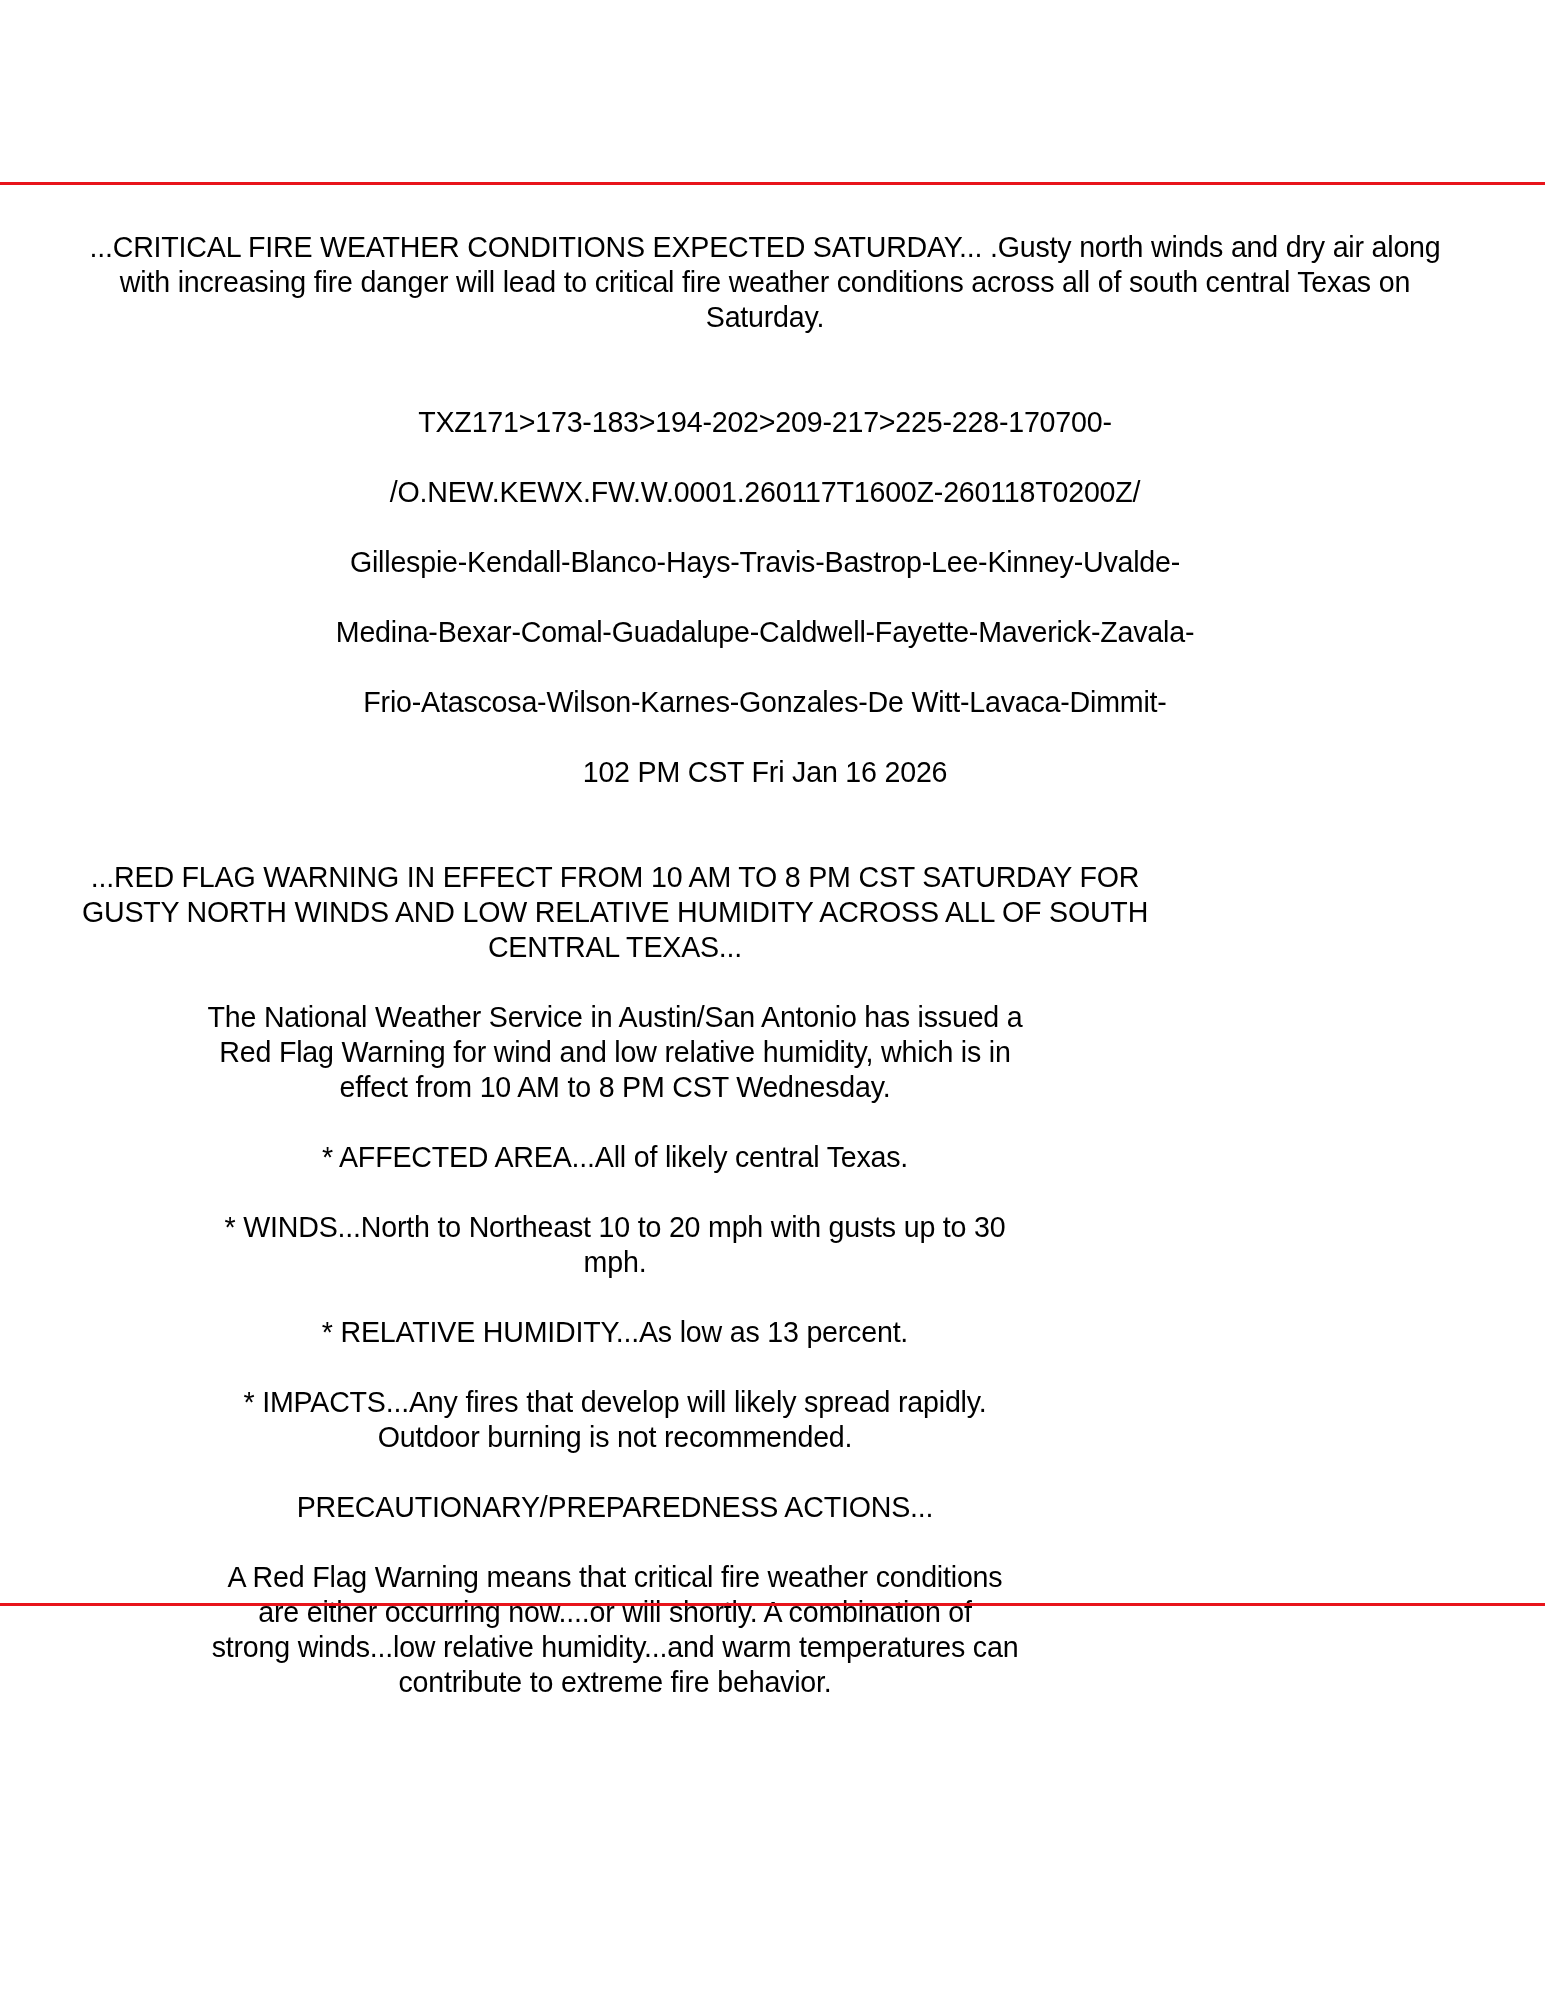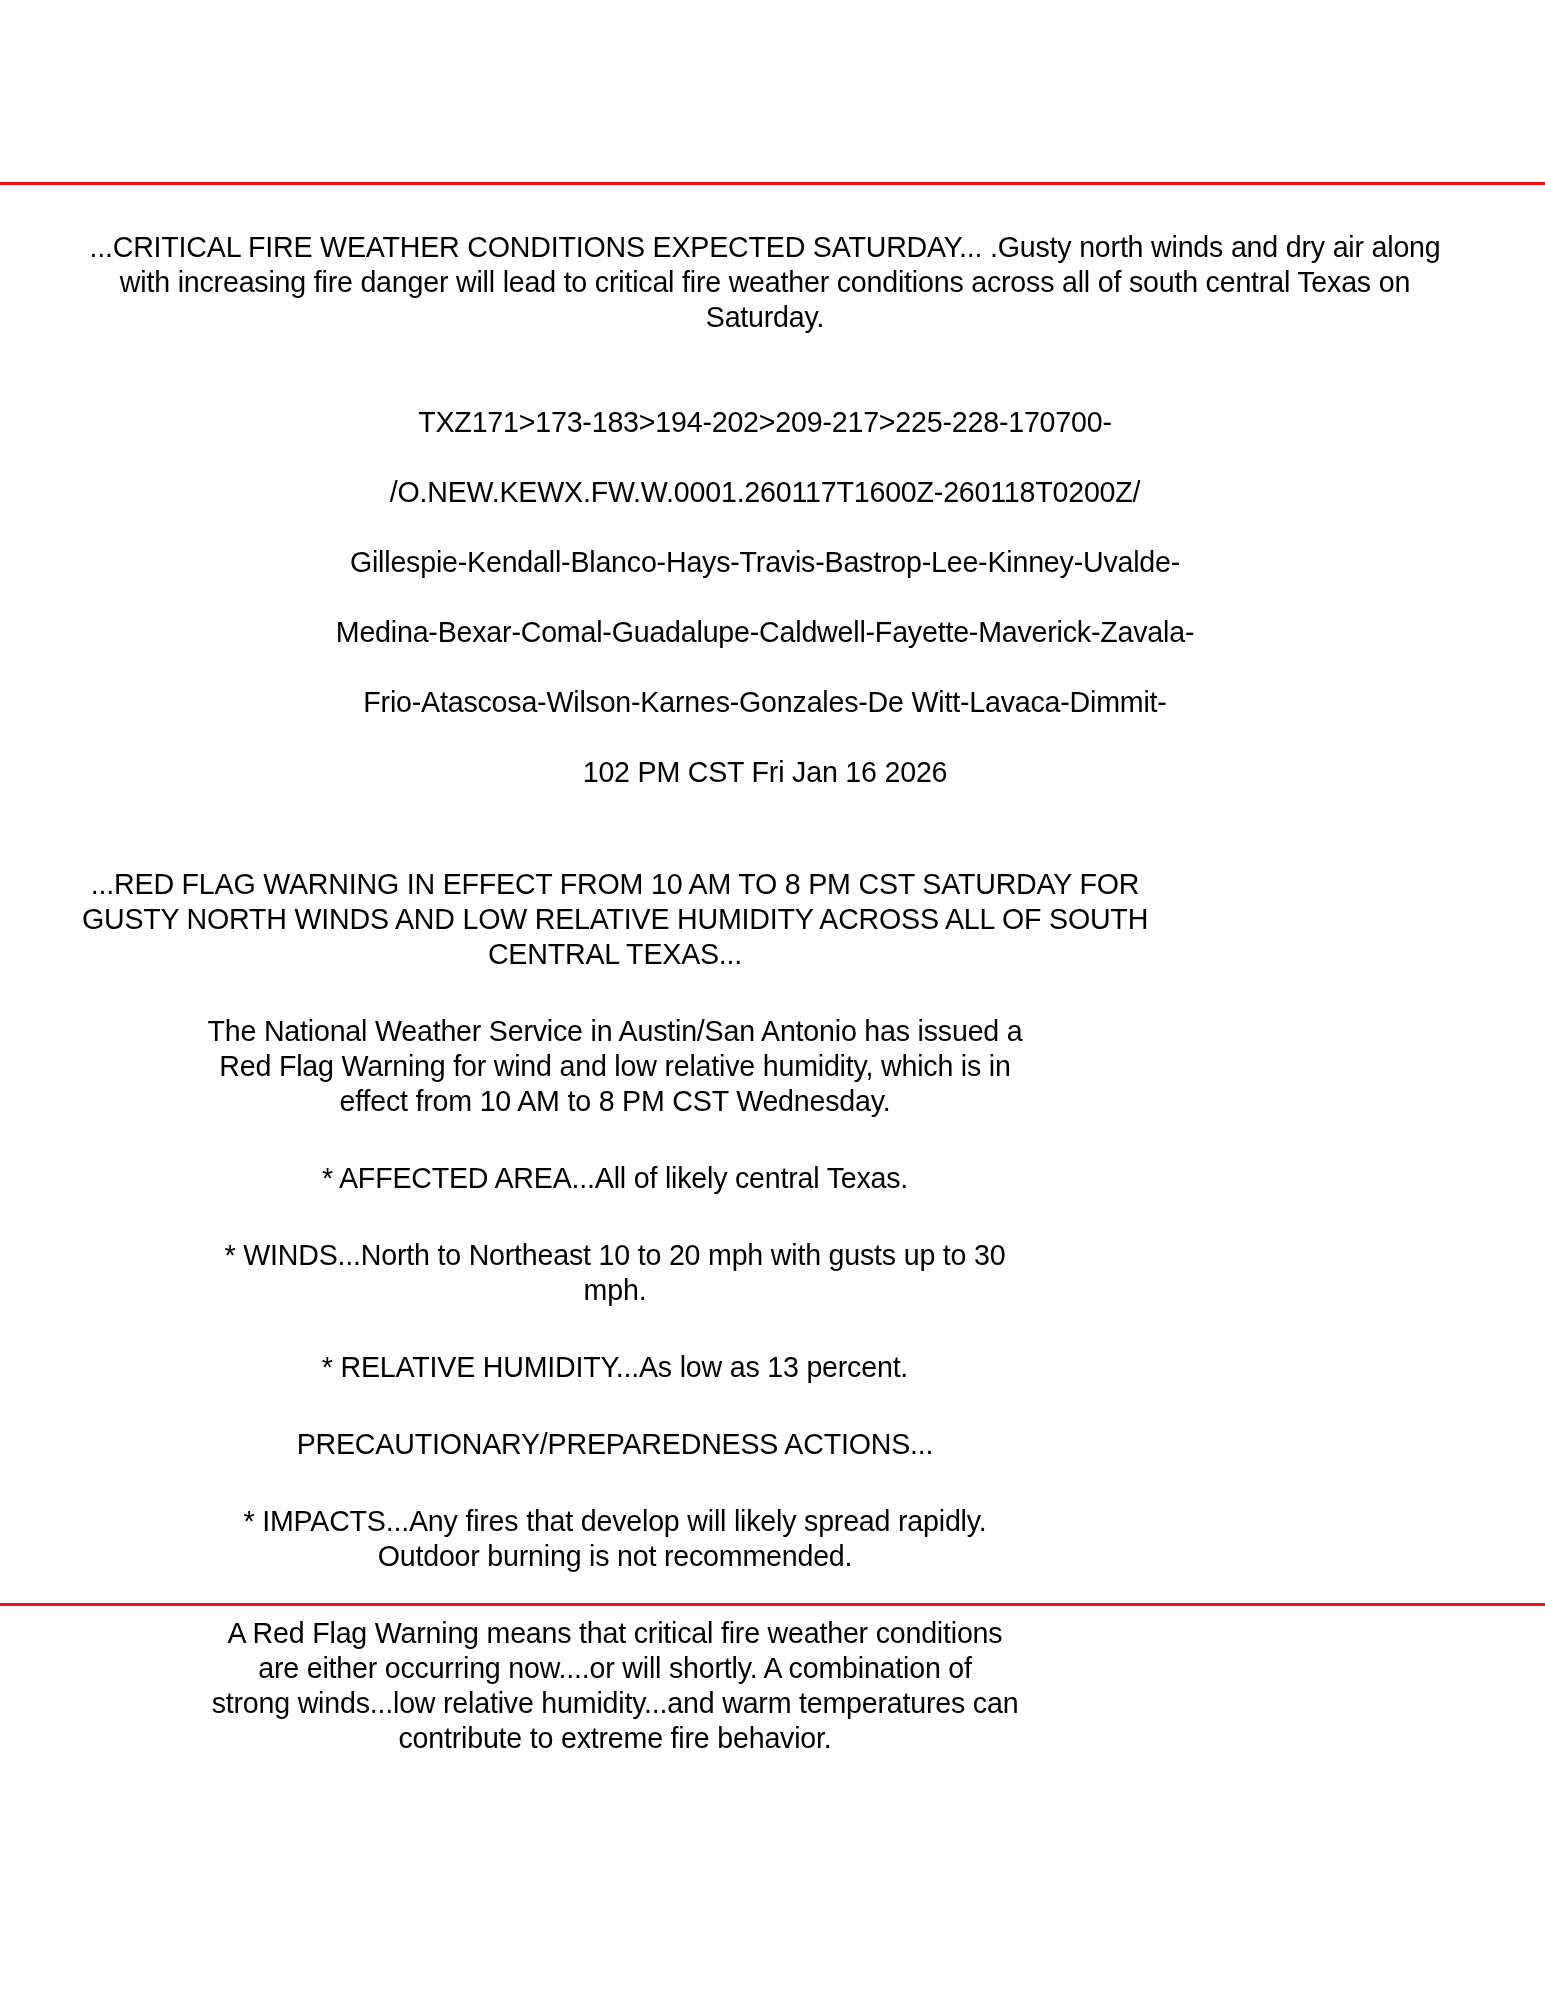--- a/index.html
+++ b/index.html
@@ -32,21 +32,21 @@
       font-size: 28.6px;
       line-height: 35px;
       letter-spacing: -0.2px;
       text-align: center;
     }
     .para {
       margin: 0 0 35px 0;
       white-space: pre-line;
     }
     .para.headline { width: 1500px; }
-    .para.narrow { width: 1200px; margin-top: 42px; }
+    .para.narrow { width: 1200px; }
   </style>
 </head>
 <body>
 
 <div class="rule top"></div>
 
 <div class="content">
   <p class="para headline">...CRITICAL FIRE WEATHER CONDITIONS EXPECTED SATURDAY... .Gusty north winds and dry air along
 with increasing fire danger will lead to critical fire weather conditions across all of south central Texas on
 Saturday.</p>
@@ -65,24 +65,24 @@
 CENTRAL TEXAS...</p>
 
   <p class="para narrow">The National Weather Service in Austin/San Antonio has issued a
 Red Flag Warning for wind and low relative humidity, which is in
 effect from 10 AM to 8 PM CST Wednesday.</p>
 
   <p class="para narrow">* AFFECTED AREA...All of likely central Texas.</p>
   <p class="para narrow">* WINDS...North to Northeast 10 to 20 mph with gusts up to 30
 mph.</p>
   <p class="para narrow">* RELATIVE HUMIDITY...As low as 13 percent.</p>
-  <p class="para narrow">PRECAUTIONARY/PREPAREDNESS ACTIONS...</p>
-
   <p class="para narrow">* IMPACTS...Any fires that develop will likely spread rapidly.
 Outdoor burning is not recommended.</p>
+
+  <p class="para narrow">PRECAUTIONARY/PREPAREDNESS ACTIONS...</p>
 
   <p class="para narrow">A Red Flag Warning means that critical fire weather conditions
 are either occurring now....or will shortly. A combination of
 strong winds...low relative humidity...and warm temperatures can
 contribute to extreme fire behavior.</p>
 </div>
 
 <div class="rule bottom"></div>
 
 </body></html>

